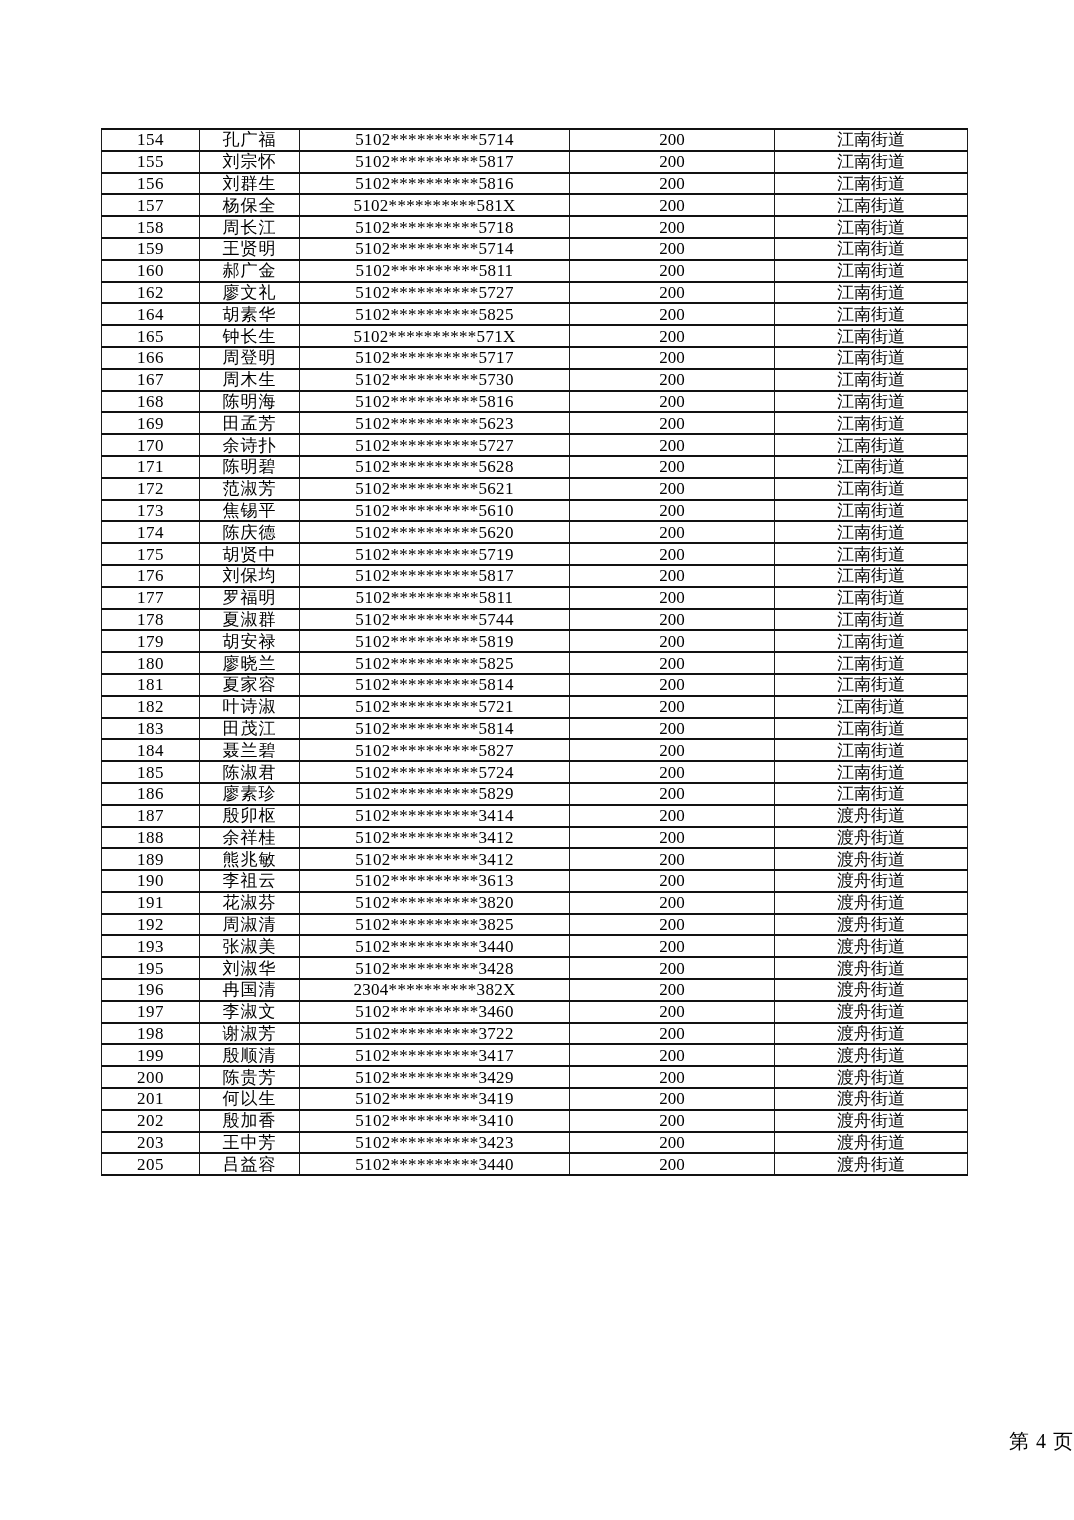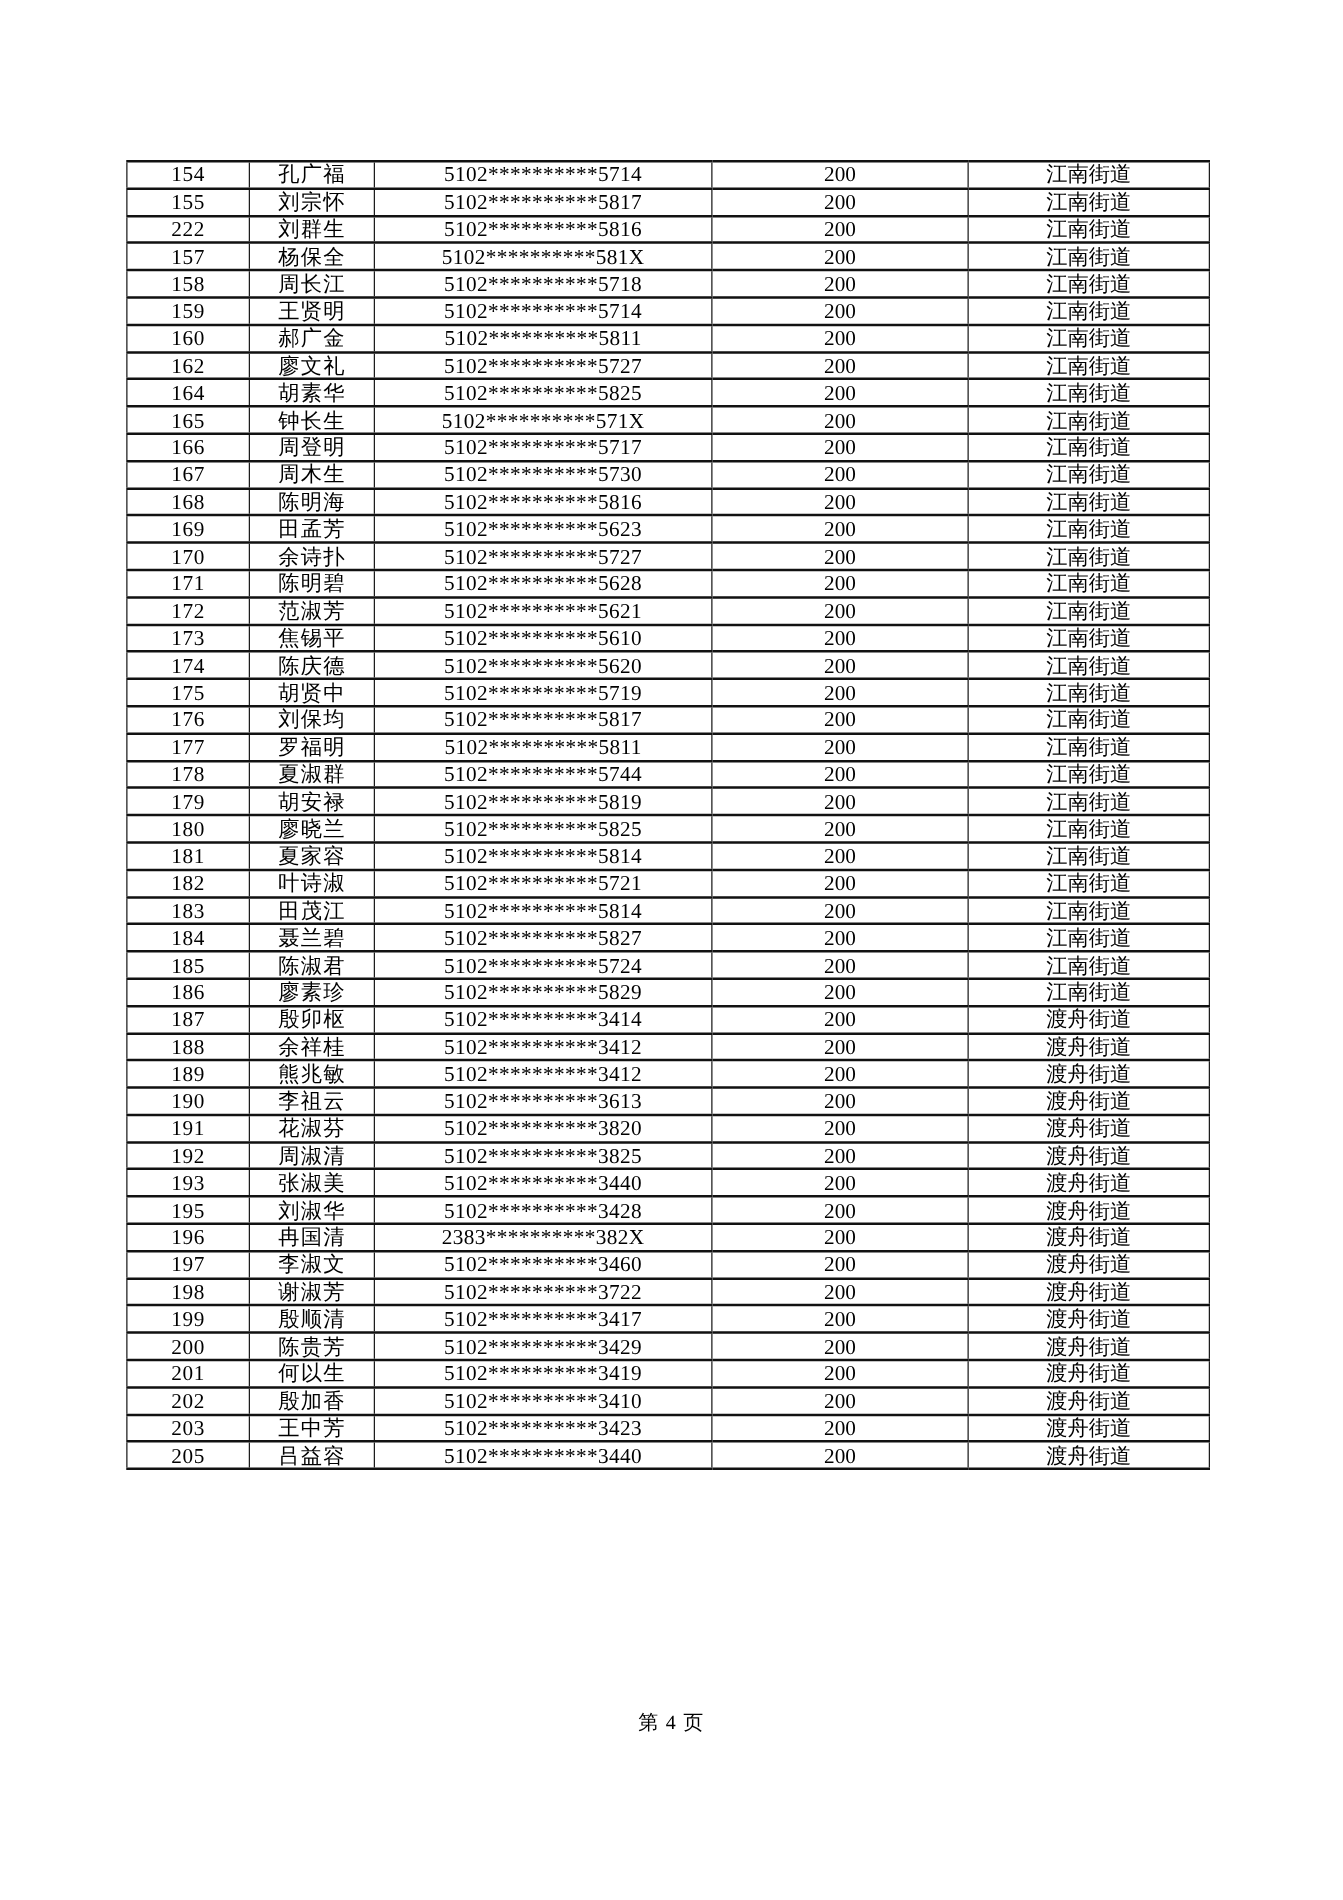--- a/index.html
+++ b/index.html
@@ -34,25 +34,25 @@
     font-size: 17px;
     line-height: 1.0;
     white-space: nowrap;
     overflow: hidden;
   }
   td.cell-index { letter-spacing: 0.5px; }
   td.cell-name { letter-spacing: 1px; }
   td.cell-id { letter-spacing: 0.3px; margin-top: 44px; }
   .footer {
     position: absolute;
-    top: 1368px;
+    top: 1428px;
     left: 0;
     width: 100%;
-    text-align: center;
-    font-size: 16px;
+    text-align: right;
+    font-size: 20px;
     letter-spacing: 1px;
   }
 </style>
 </head>
 <body>
 
 <div class="page">
   <table class="roster">
     <colgroup>
       <col style="width:98px">
@@ -72,21 +72,21 @@
 
   <tr>
     <td class="cell-index">155</td>
     <td class="cell-name">刘宗怀</td>
     <td class="cell-id">5102**********5817</td>
     <td class="cell-amount">200</td>
     <td class="cell-street">江南街道</td>
   </tr>
 
   <tr>
-    <td class="cell-index">222</td>
+    <td class="cell-index">156</td>
     <td class="cell-name">刘群生</td>
     <td class="cell-id">5102**********5816</td>
     <td class="cell-amount">200</td>
     <td class="cell-street">江南街道</td>
   </tr>
 
   <tr>
     <td class="cell-index">157</td>
     <td class="cell-name">杨保全</td>
     <td class="cell-id">5102**********581X</td>
@@ -373,21 +373,21 @@
     <td class="cell-index">195</td>
     <td class="cell-name">刘淑华</td>
     <td class="cell-id">5102**********3428</td>
     <td class="cell-amount">200</td>
     <td class="cell-street">渡舟街道</td>
   </tr>
 
   <tr>
     <td class="cell-index">196</td>
     <td class="cell-name">冉国清</td>
-    <td class="cell-id">2383**********382X</td>
+    <td class="cell-id">2304**********382X</td>
     <td class="cell-amount">200</td>
     <td class="cell-street">渡舟街道</td>
   </tr>
 
   <tr>
     <td class="cell-index">197</td>
     <td class="cell-name">李淑文</td>
     <td class="cell-id">5102**********3460</td>
     <td class="cell-amount">200</td>
     <td class="cell-street">渡舟街道</td>

